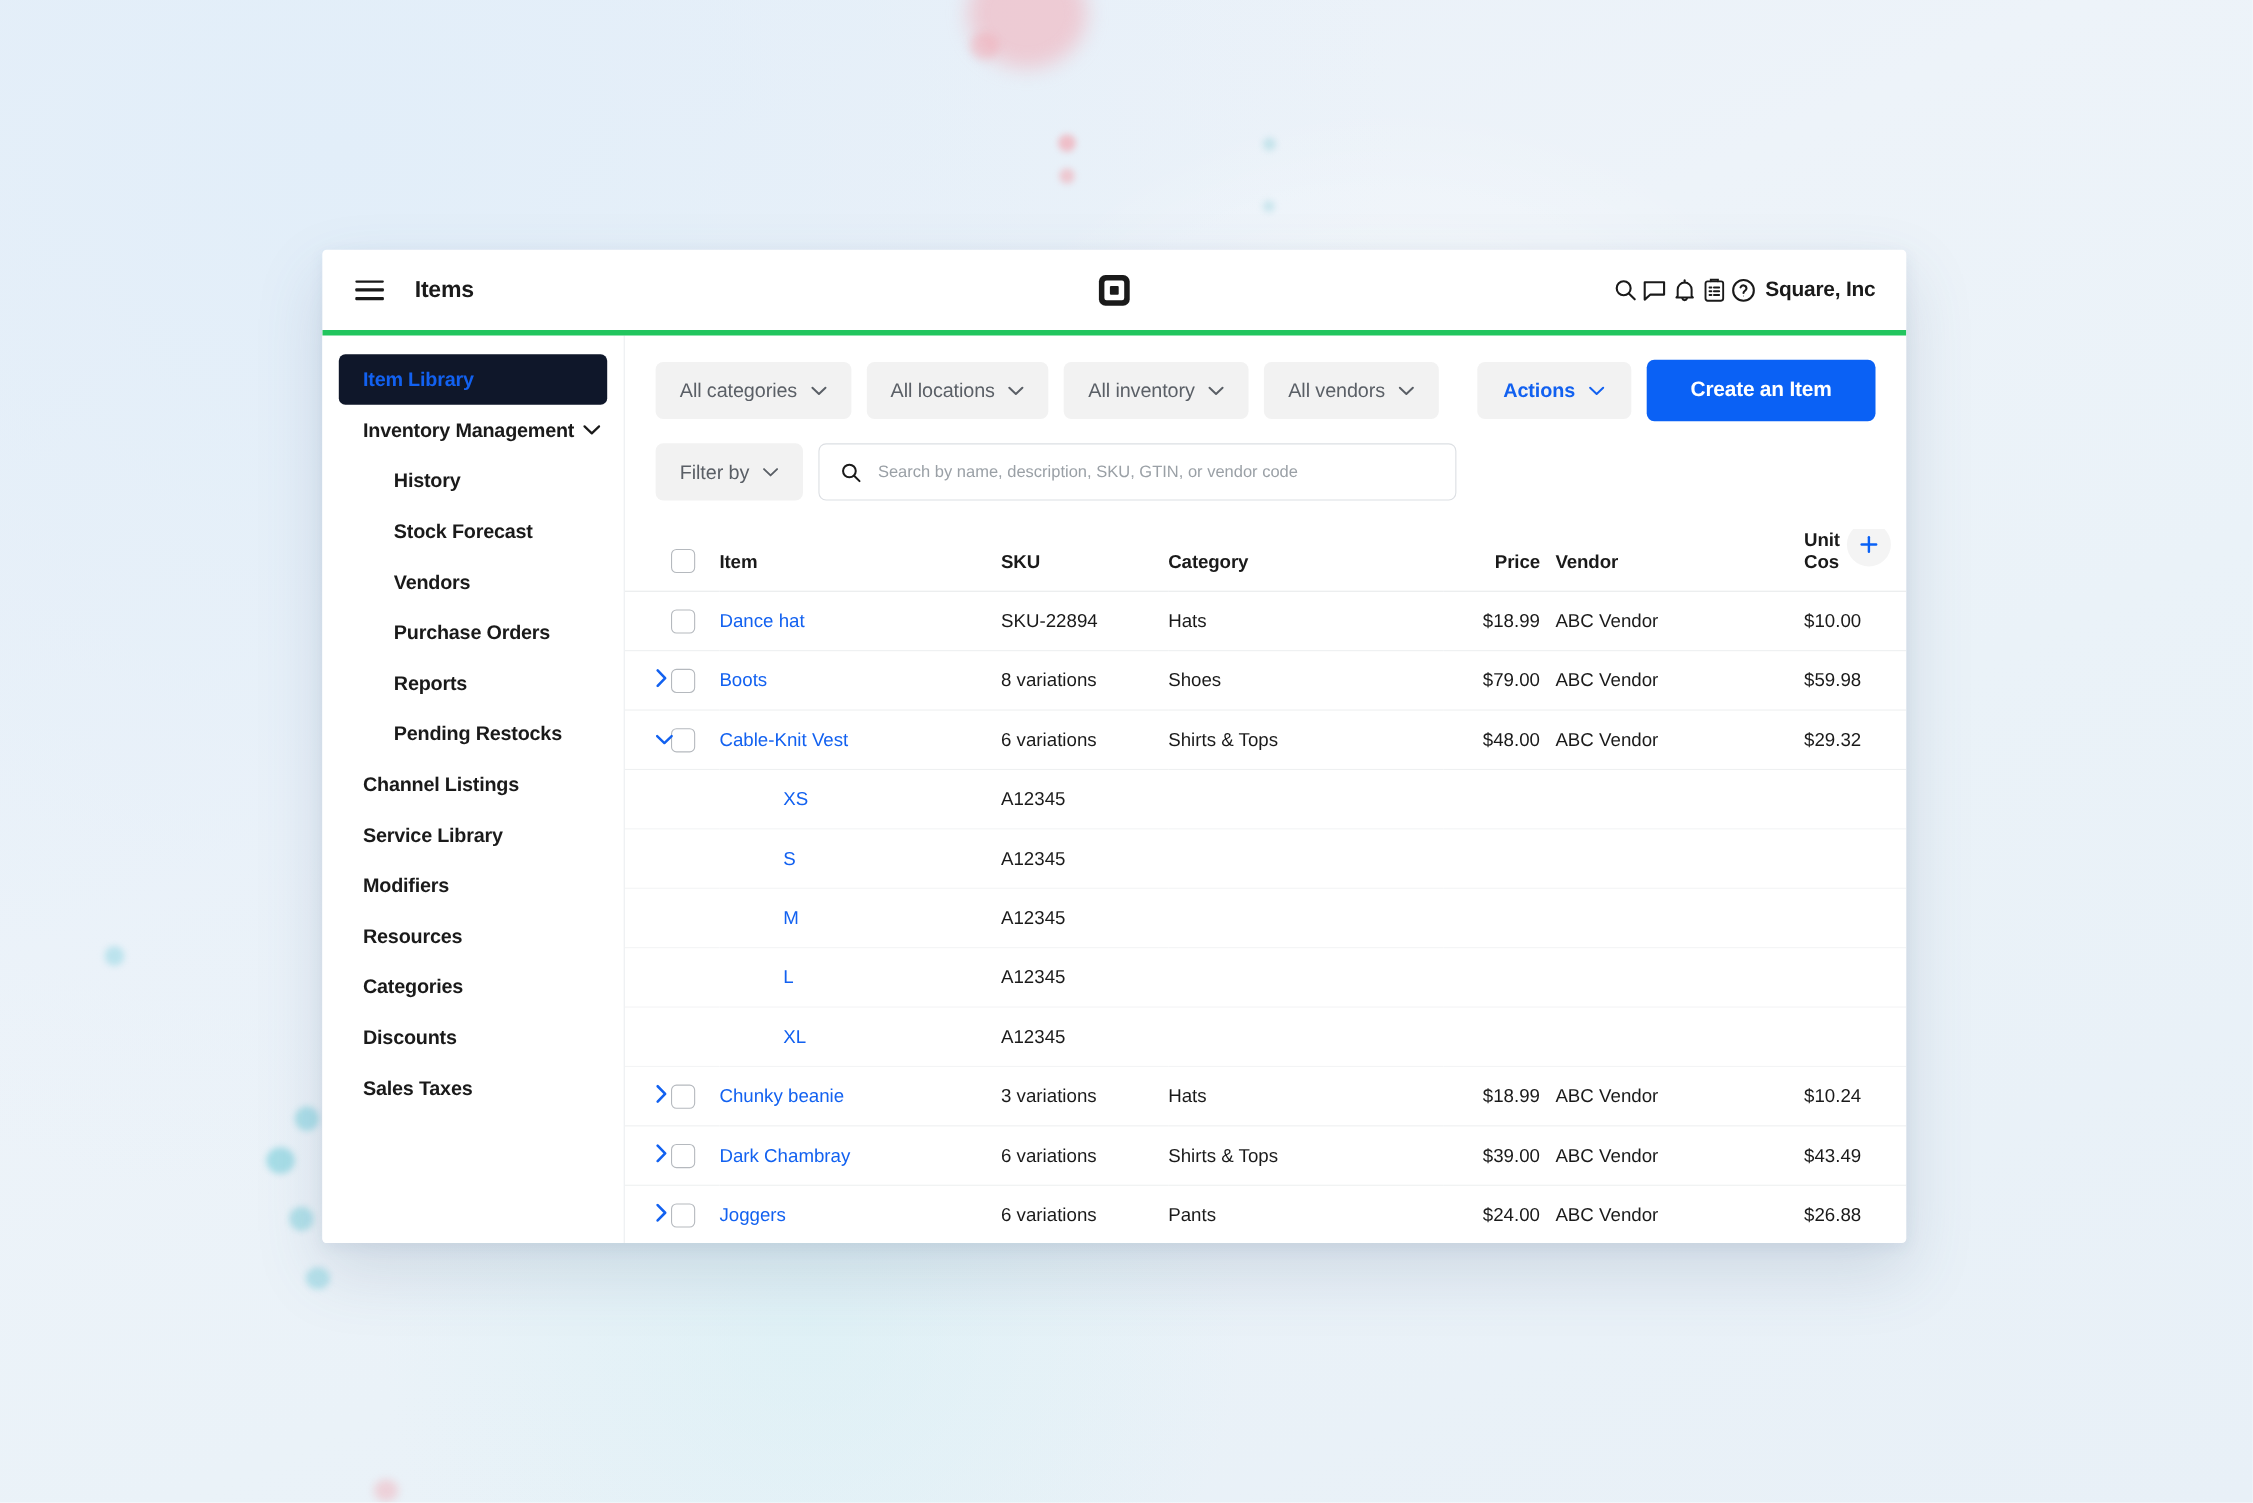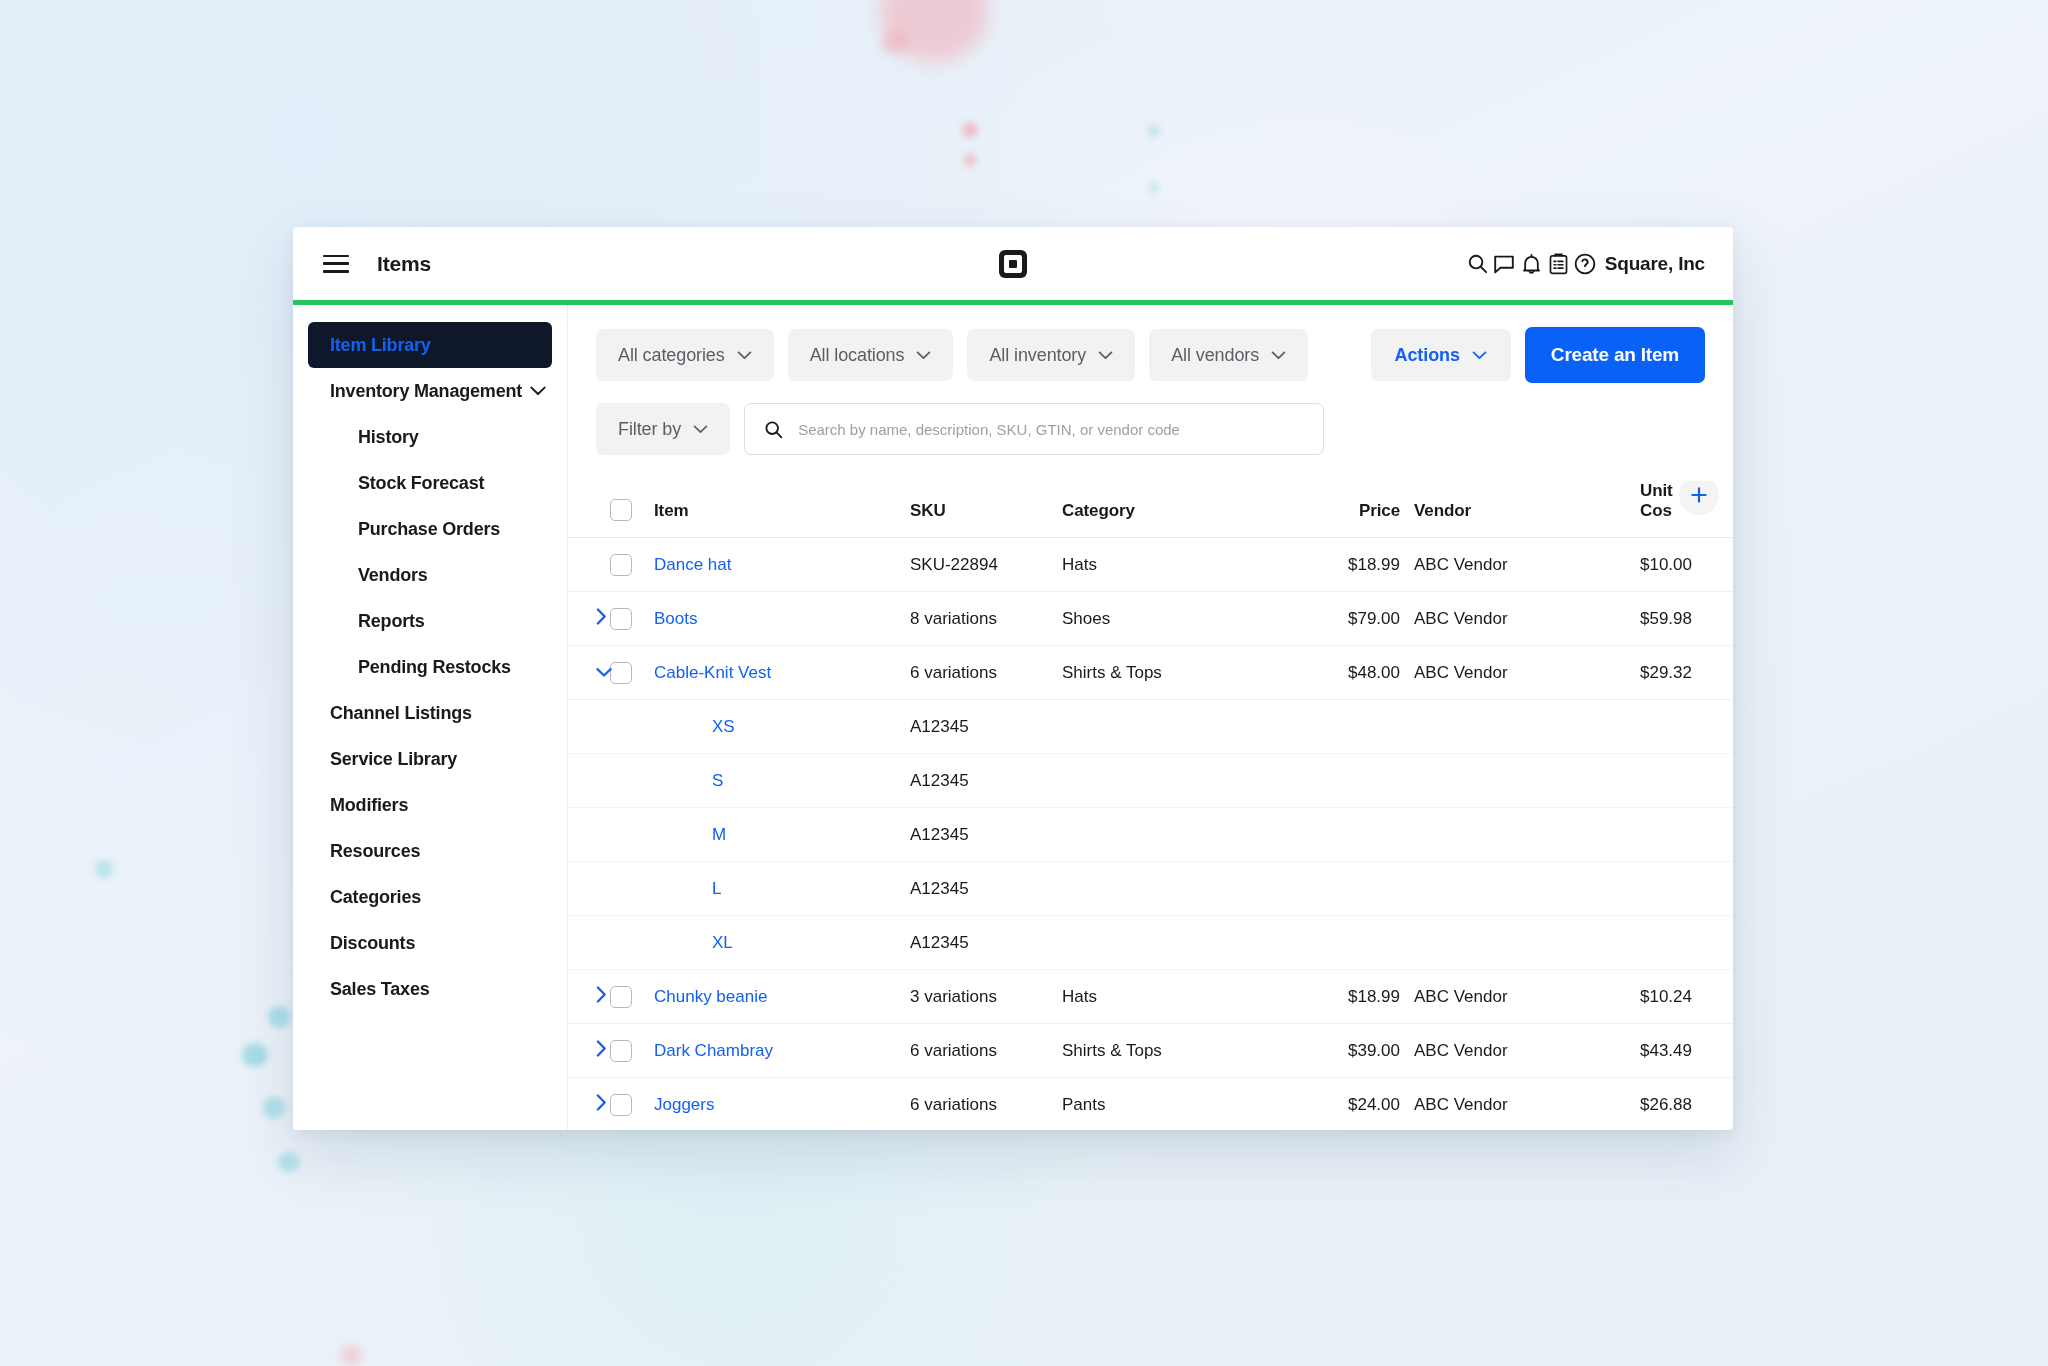--- a/index.html
+++ b/index.html
@@ -111,21 +111,21 @@
     white-space:nowrap;
   }
   .spacer { flex:1; }
   .pill.actions { color:#1261f0; font-weight:700; padding:0 24px; }
   .btn-primary {
     height:56px;
     background:#0a61f5;
     color:#fff;
     border-radius:7px;
     display:flex; align-items:center; justify-content:center;
-    padding:0 26px;
+    padding:0 40px;
     font-size:19px; font-weight:700;
     letter-spacing:-0.2px;
     cursor:pointer;
     white-space:nowrap;
   }
 
   .search-row {
     display:flex; align-items:center; gap:14px;
     padding:20px 28px 0 28px;
   }
@@ -284,24 +284,24 @@
             </svg>
           </span>
         </div>
         <div class="nav-item sub">
           <span>History</span>
         </div>
         <div class="nav-item sub">
           <span>Stock Forecast</span>
         </div>
         <div class="nav-item sub">
+          <span>Vendors</span>
+        </div>
+        <div class="nav-item sub">
           <span>Purchase Orders</span>
-        </div>
-        <div class="nav-item sub">
-          <span>Vendors</span>
         </div>
         <div class="nav-item sub">
           <span>Reports</span>
         </div>
         <div class="nav-item sub">
           <span>Pending Restocks</span>
         </div>
         <div class="nav-item">
           <span>Channel Listings</span>
         </div>

